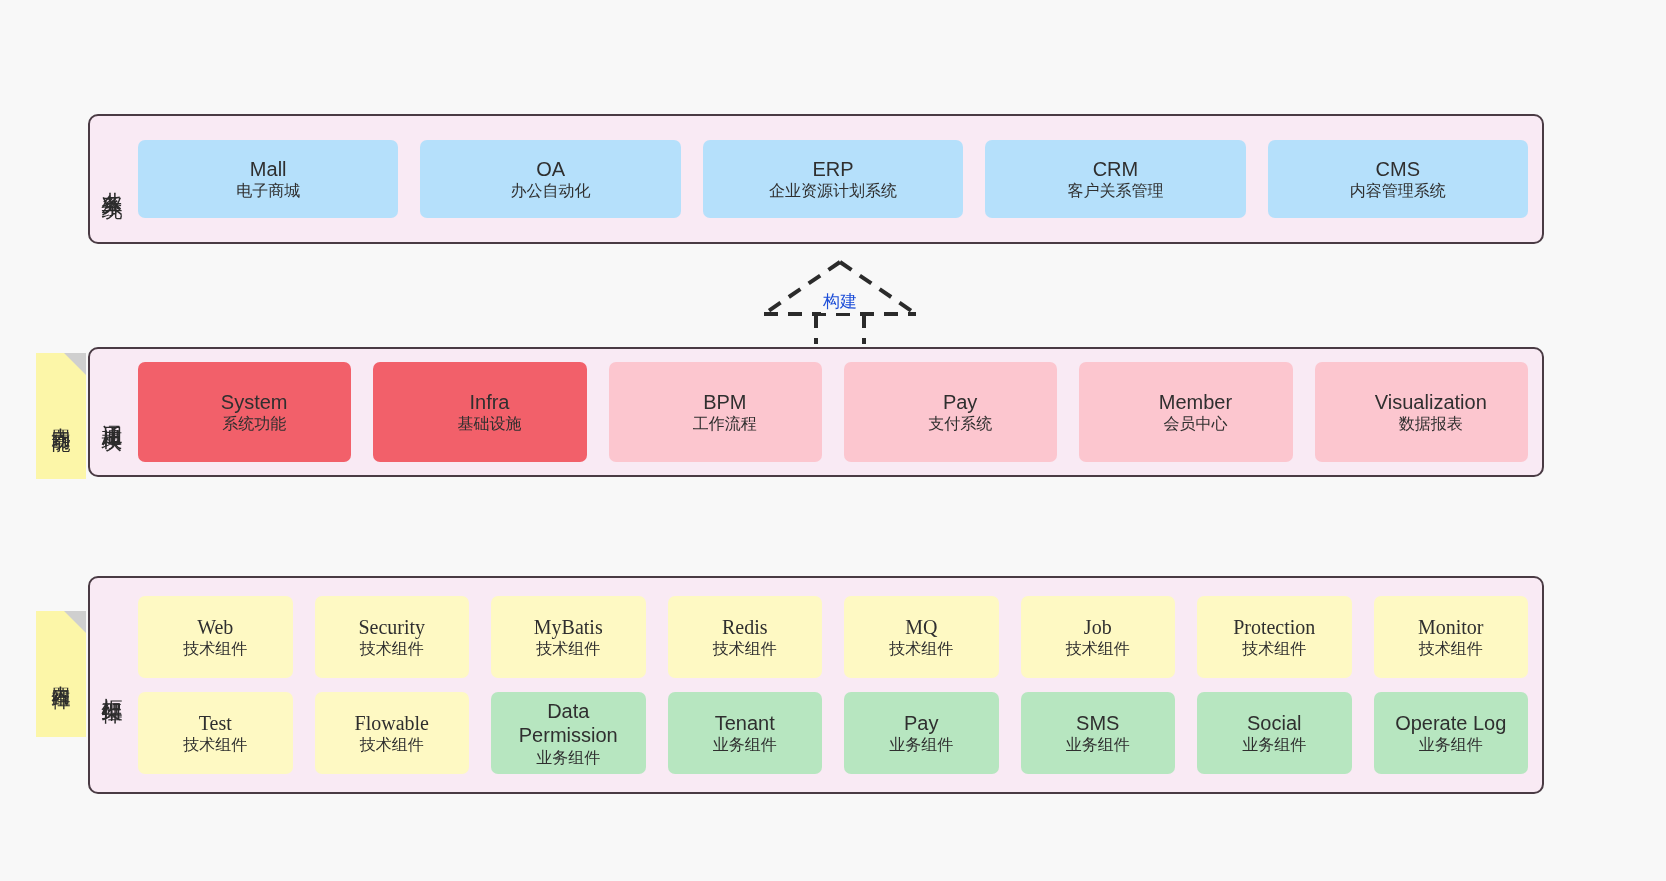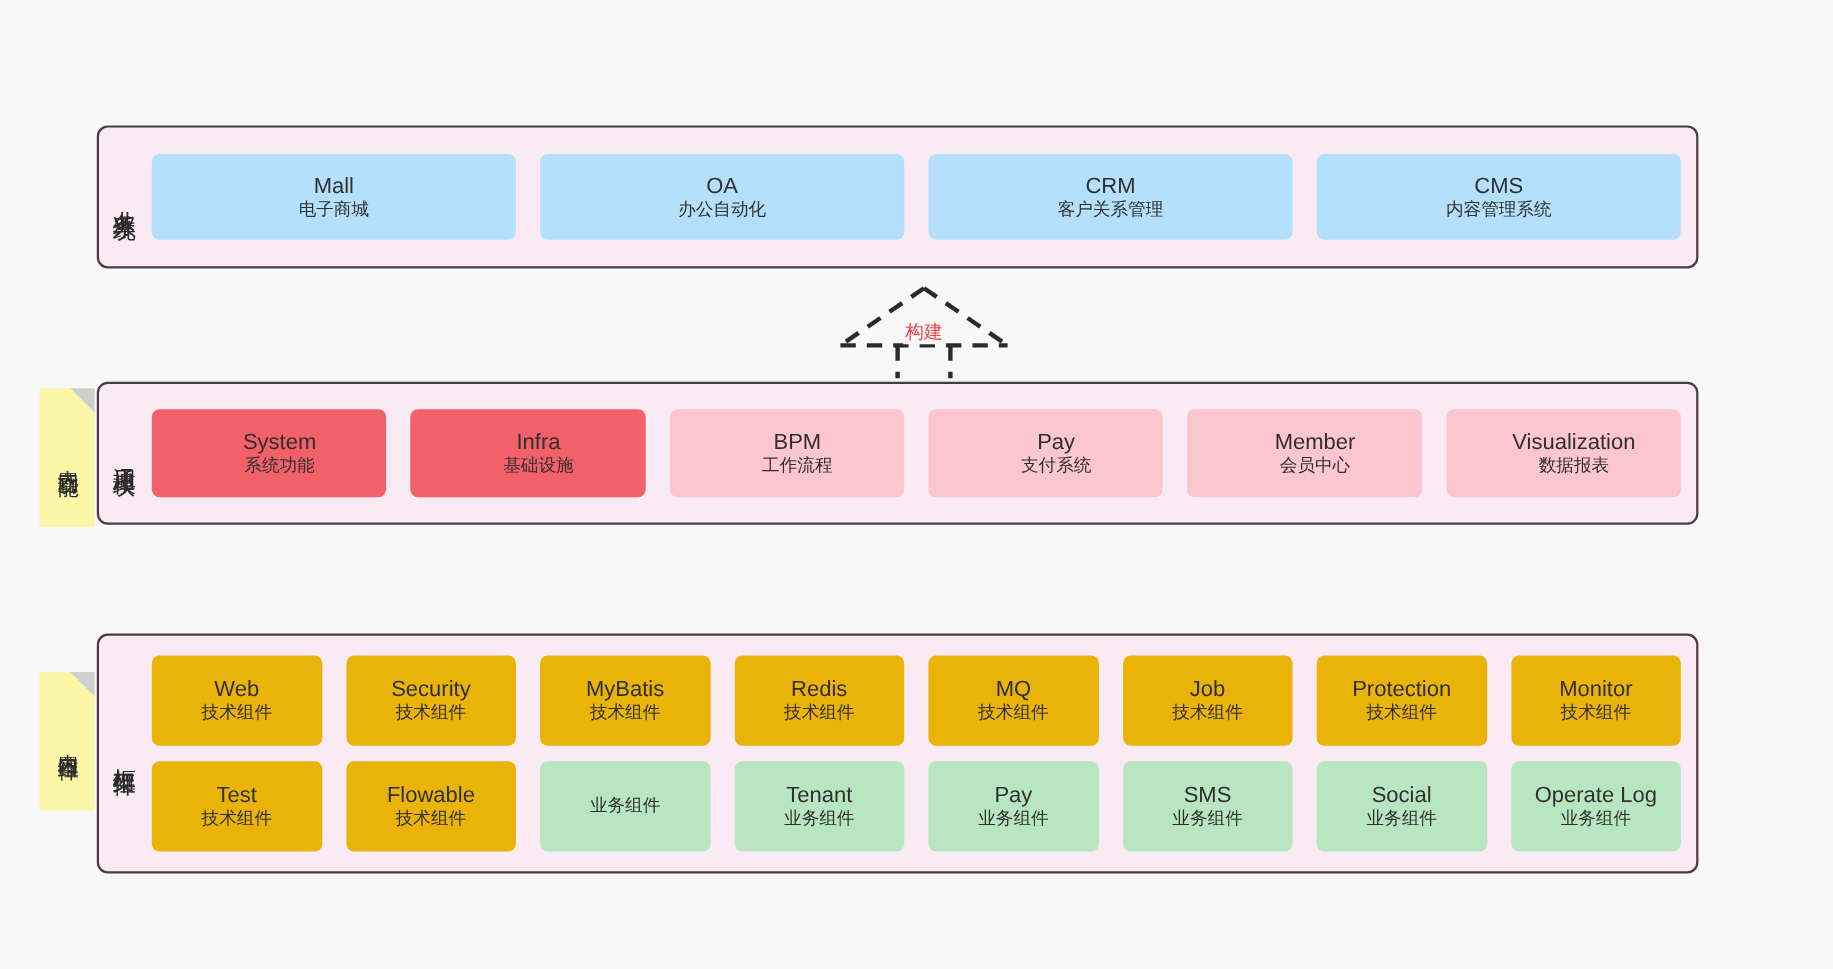--- a/index.html
+++ b/index.html
@@ -66,29 +66,29 @@
     color: #2f2f2f;
     line-height: 1.22;
     padding: 4px 6px;
   }
   .box .t1 { font-size: 20px; }
   .box .t2 { font-size: 16px; }
 
   .blue      { background: #b5e0fb; }
   .red       { background: #f2606a; }
   .pinklight { background: #fcc6cf; }
-  .green     { background: #eab308; }
+  .green     { background: #fef9c3; font-family: Liberation Serif, serif; }
   .greenlight{ background: #b7e6c0; }
 
   
   #layer-business  { left: 88px;  top: 114px; width: 1456px; height: 130px; }
   #layer-business .box { height: 78px; }
 
   #layer-common    { left: 88px;  top: 347px; width: 1456px; height: 130px; }
-  #layer-common .box { height: 80px; padding-left: 25px; }
+  #layer-common .box { height: 100px; padding-left: 25px; }
 
   #layer-framework { left: 88px;  top: 576px; width: 1456px; height: 218px; }
   #layer-framework .box { height: 82px; }
 
   
   .note {
     position: absolute;
     width: 50px;
     background: #fcf6a8;
     display: flex;
@@ -115,21 +115,21 @@
 
   
   .arrow { position: absolute; }
   .arrow svg { display: block; }
   .arrow-label {
     position: absolute;
     left: 50%;
     transform: translateX(-50%);
     background: #f8f8f8;
     font-size: 17px;
-    color: #ef4444;
+    color: #1d4ed8;
     padding: 0 2px;
     white-space: nowrap;
     user-select: none;
   }
   #arrow-build  { left: 752px; top: 258px; width: 176px; height: 86px; }
   #arrow-build  .arrow-label { top: 32px; }
   #arrow-impl   { left: 766px; top: 490px; width: 176px; height: 86px; }
   #arrow-impl   .arrow-label { top: 32px; }
 </style>
 </head>
@@ -141,20 +141,24 @@
     <div class="layer-label">业务系统</div>
     <div class="layer-body">
       <div class="row">
         <div class="box blue">
           <span class="t1">Mall</span>
           <span class="t2">电子商城</span>
         </div>
         <div class="box blue">
           <span class="t1">OA</span>
           <span class="t2">办公自动化</span>
+        </div>
+        <div class="box blue">
+          <span class="t1">ERP</span>
+          <span class="t2">企业资源计划系统</span>
         </div>
         <div class="box blue">
           <span class="t1">CRM</span>
           <span class="t2">客户关系管理</span>
         </div>
         <div class="box blue">
           <span class="t1">CMS</span>
           <span class="t2">内容管理系统</span>
         </div>
       </div>
@@ -245,20 +249,21 @@
       <div class="row">
         <div class="box green">
           <span class="t1">Test</span>
           <span class="t2">技术组件</span>
         </div>
         <div class="box green">
           <span class="t1">Flowable</span>
           <span class="t2">技术组件</span>
         </div>
         <div class="box greenlight">
+          <span class="t1">Data Permission</span>
           <span class="t2">业务组件</span>
         </div>
         <div class="box greenlight">
           <span class="t1">Tenant</span>
           <span class="t2">业务组件</span>
         </div>
         <div class="box greenlight">
           <span class="t1">Pay</span>
           <span class="t2">业务组件</span>
         </div>

